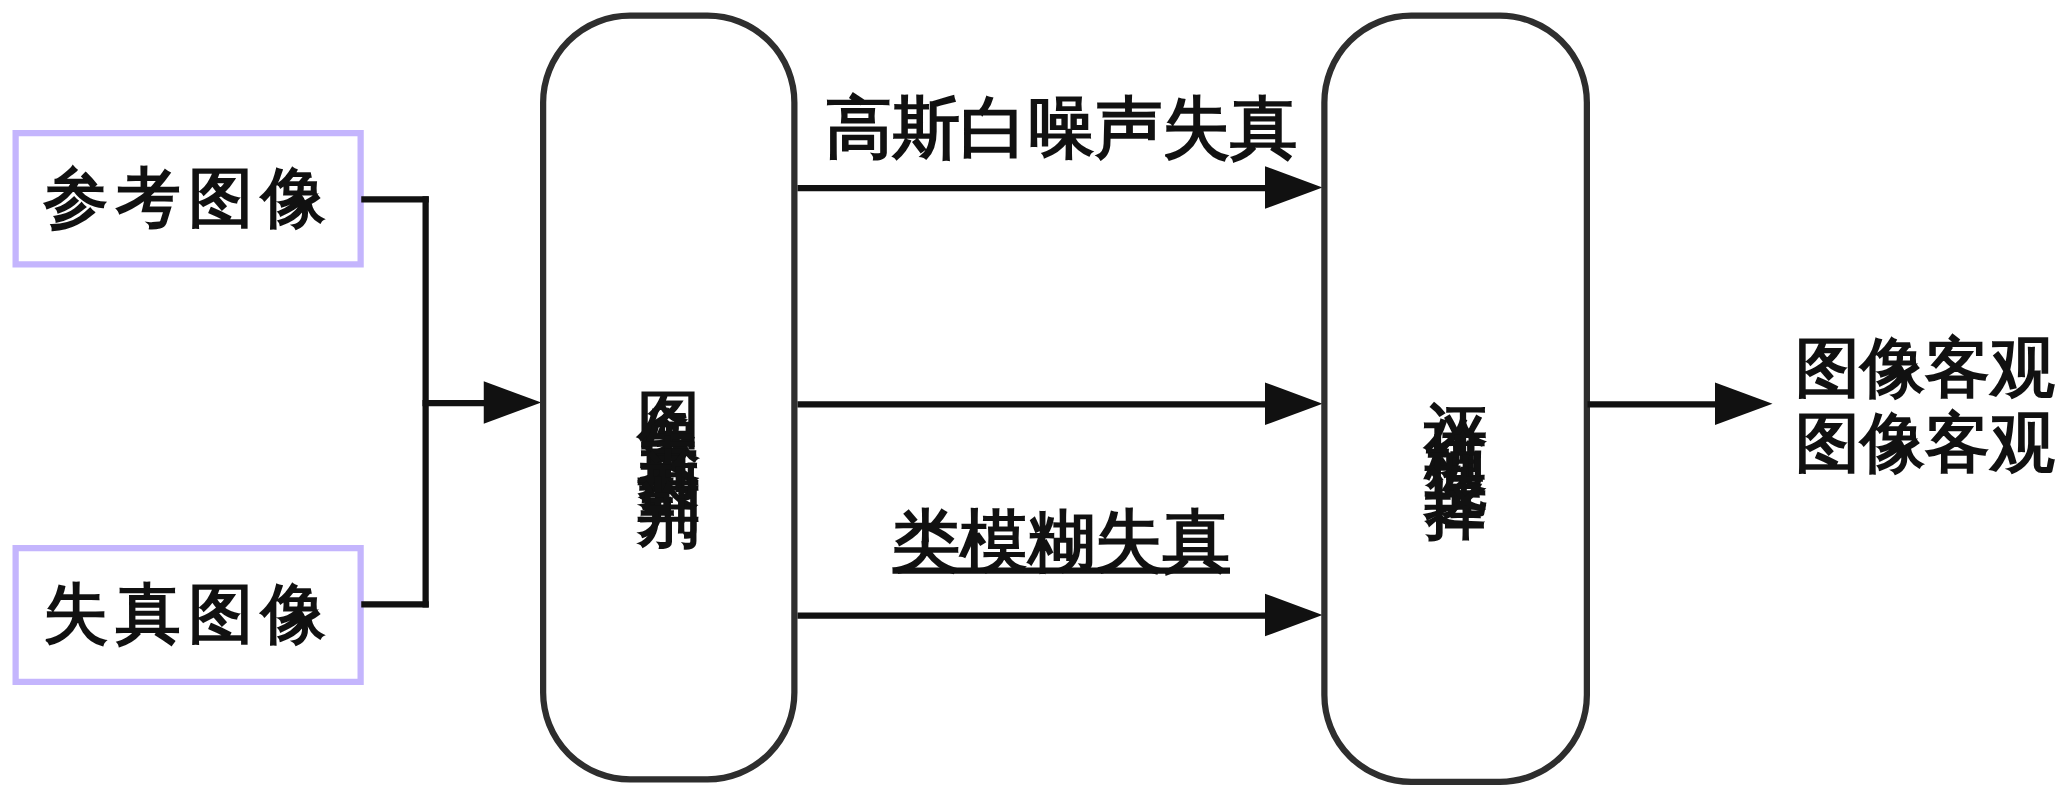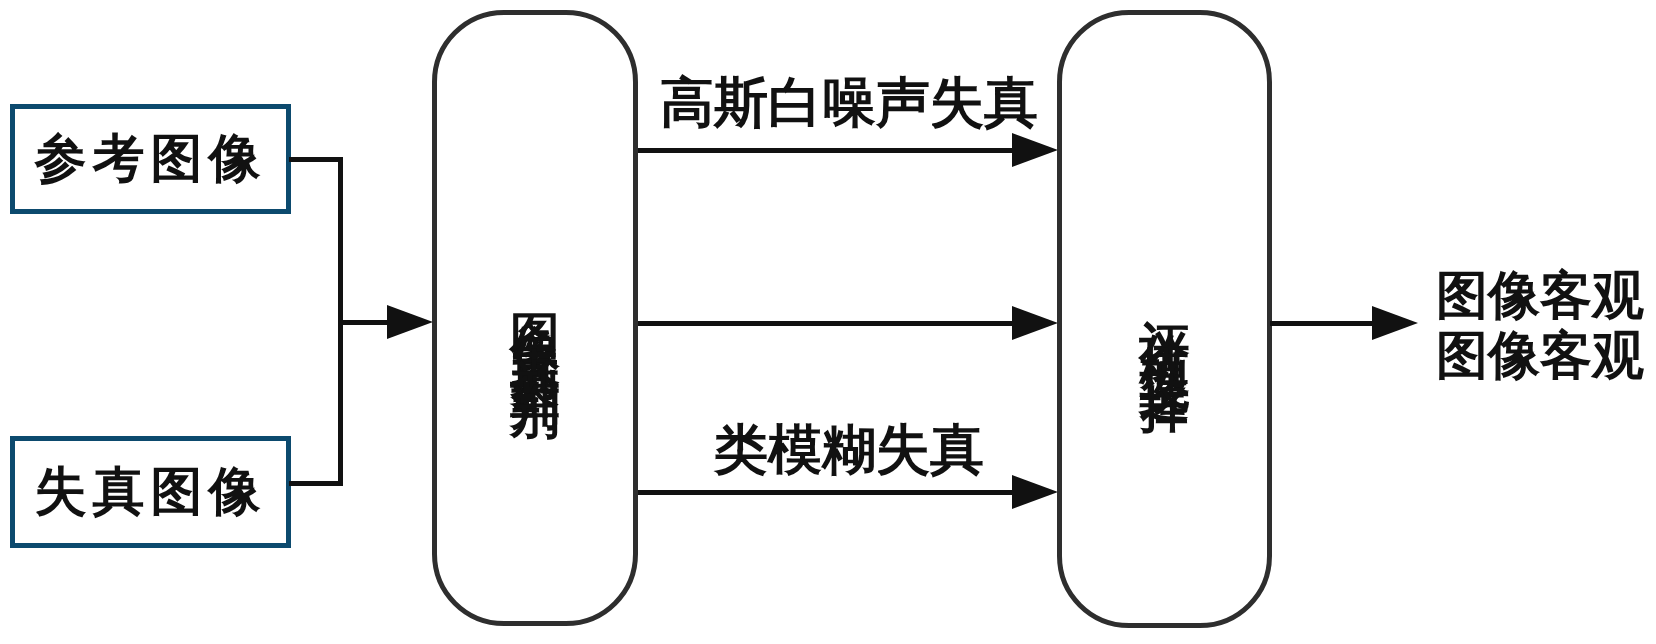--- a/index.html
+++ b/index.html
@@ -8,21 +8,21 @@
     width: 1656px;
     height: 644px;
     background: #ffffff;
     font-family: "Liberation Serif", "DejaVu Serif", serif;
     color: #111111;
     overflow: hidden;
   }
   
   .io-box {
     position: absolute;
-    border: 5px solid #0c4a6e;
+    border: 5px solid #c4b5fd;
     background: #ffffff;
     display: flex;
     align-items: center;
     justify-content: center;
     box-sizing: border-box;
   }
   .io-box .box-label {
     font-size: 52px;
     font-weight: bold;
     letter-spacing: 6px;
@@ -110,21 +110,21 @@
     <span class="vtext">图像失真类型判别</span>
   </div>
 
   <div class="branch-label" style="top:76px;">高斯白噪声失真</div>
   <div class="hline" style="left:638px; top:148px; width:376px;"></div>
   <div class="arrowhead" style="left:1012px; top:133px;"></div>
 
   <div class="hline" style="left:638px; top:321px; width:376px;"></div>
   <div class="arrowhead" style="left:1012px; top:306px;"></div>
 
-  <div class="branch-label" style="top:423px;">类模糊失真</div>
+  <div class="branch-label" style="top:406px;text-decoration:underline;">类模糊失真</div>
   <div class="hline" style="left:638px; top:490px; width:376px;"></div>
   <div class="arrowhead" style="left:1012px; top:475px;"></div>
 
   <div class="stadium" style="left:1057px; top:10px; width:215px; height:618px;">
     <span class="vtext" style="letter-spacing:13px;">评价模型选择</span>
   </div>
 
   <div class="hline" style="left:1270px; top:321px; width:104px;"></div>
   <div class="arrowhead" style="left:1372px; top:306px;"></div>
 

